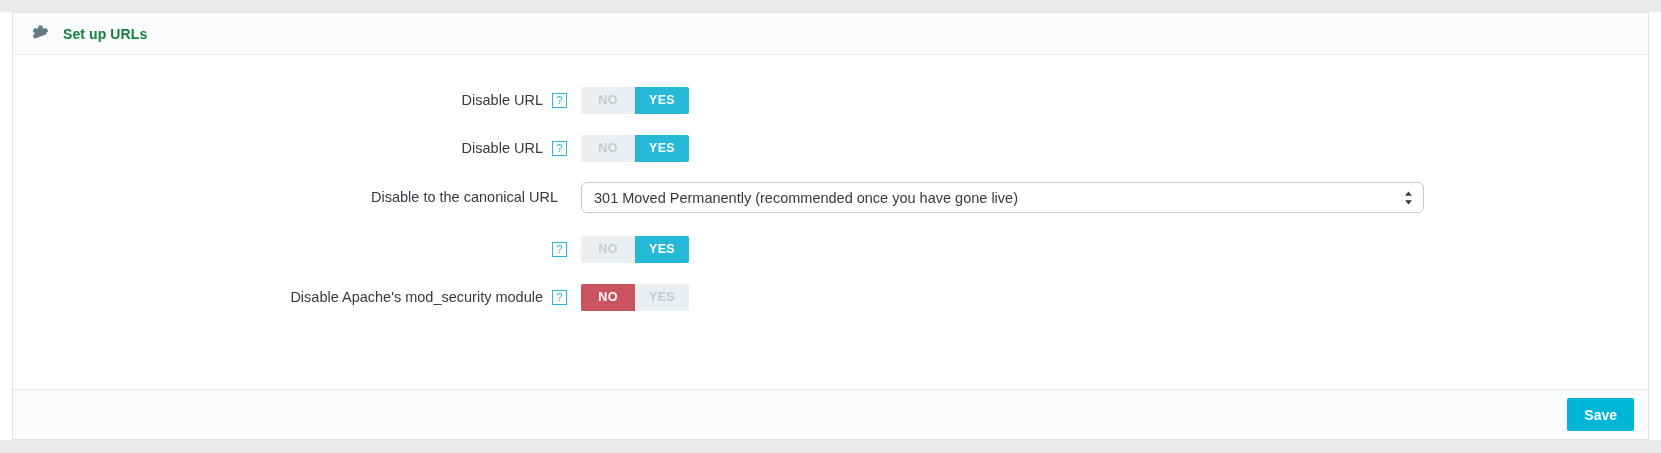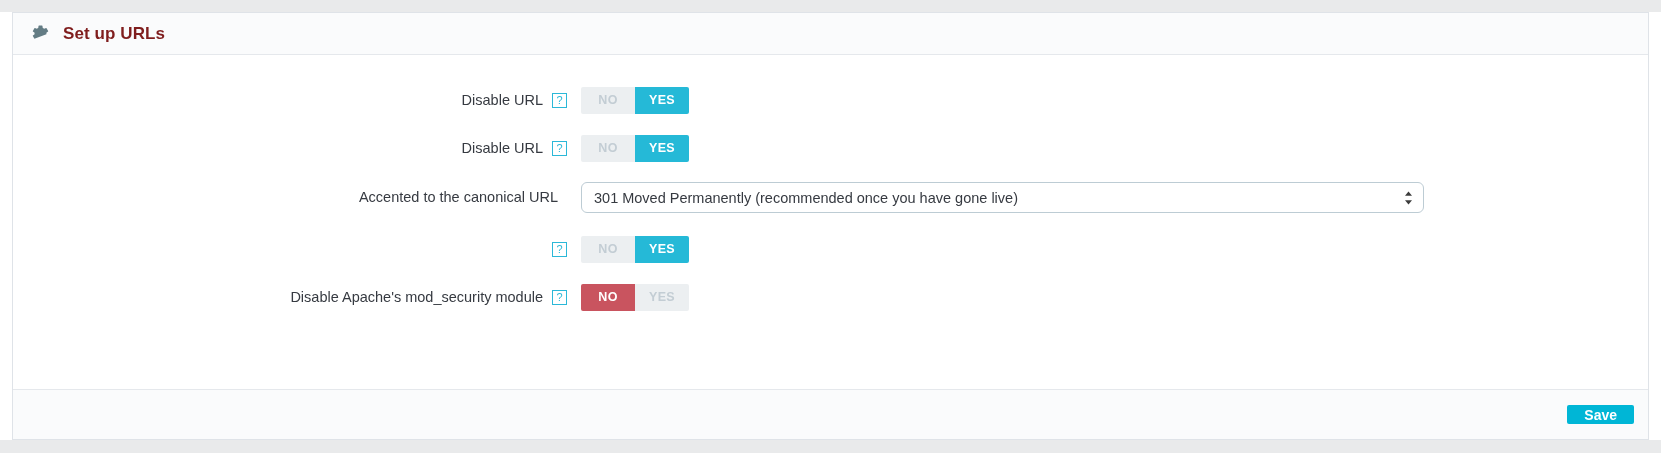--- a/index.html
+++ b/index.html
@@ -67,23 +67,23 @@
     box-sizing: border-box;
   }
   .gear-icon {
     width: 19px;
     height: 19px;
     margin-right: 13px;
     display: block;
     flex: 0 0 auto;
   }
   .card-title {
-    font-size: 17px;
+    font-size: 14px;
     font-weight: bold;
-    color: #7f1d1d;
+    color: #15803d;
     letter-spacing: 0.1px;
     line-height: 1;
   }
 
   
   .card-body {
     flex: 1 1 auto;
     padding: 31px 0 0 0;
     position: relative;
   }
@@ -209,21 +209,21 @@
     box-sizing: border-box;
   }
   .save-button {
     background: #00b6d6;
     color: #ffffff;
     border: none;
     border-radius: 2px;
     font-family: "Liberation Sans", sans-serif;
     font-size: 14px;
     font-weight: bold;
-    height: 19px;
+    height: 33px;
     padding: 0 17px;
     cursor: pointer;
     line-height: 1;
   }
 </style>
 </head>
 <body>
 
 <div class="screen">
 
@@ -262,21 +262,21 @@
         <div class="form-control-area">
           <div class="switch">
             <div class="switch-half switch-off-inactive">NO</div>
             <div class="switch-half switch-on-active">YES</div>
           </div>
         </div>
       </div>
 
       <div class="form-row row-select">
         <div class="form-label">
-          <span class="label-text">Accented to the canonical URL</span>
+          <span class="label-text">Disable to the canonical URL</span>
         </div>
         <div class="form-control-area">
           <div class="select-wrap">
             <div class="select-box">301 Moved Permanently (recommended once you have gone live)</div>
             <svg class="select-arrows" viewBox="0 0 9 14" aria-hidden="true">
               <path fill="#3c3c3c" d="M4.5 0.5 L8 4.7 L1 4.7 Z"></path>
               <path fill="#3c3c3c" d="M4.5 13.5 L8 9.3 L1 9.3 Z"></path>
             </svg>
           </div>
         </div>

